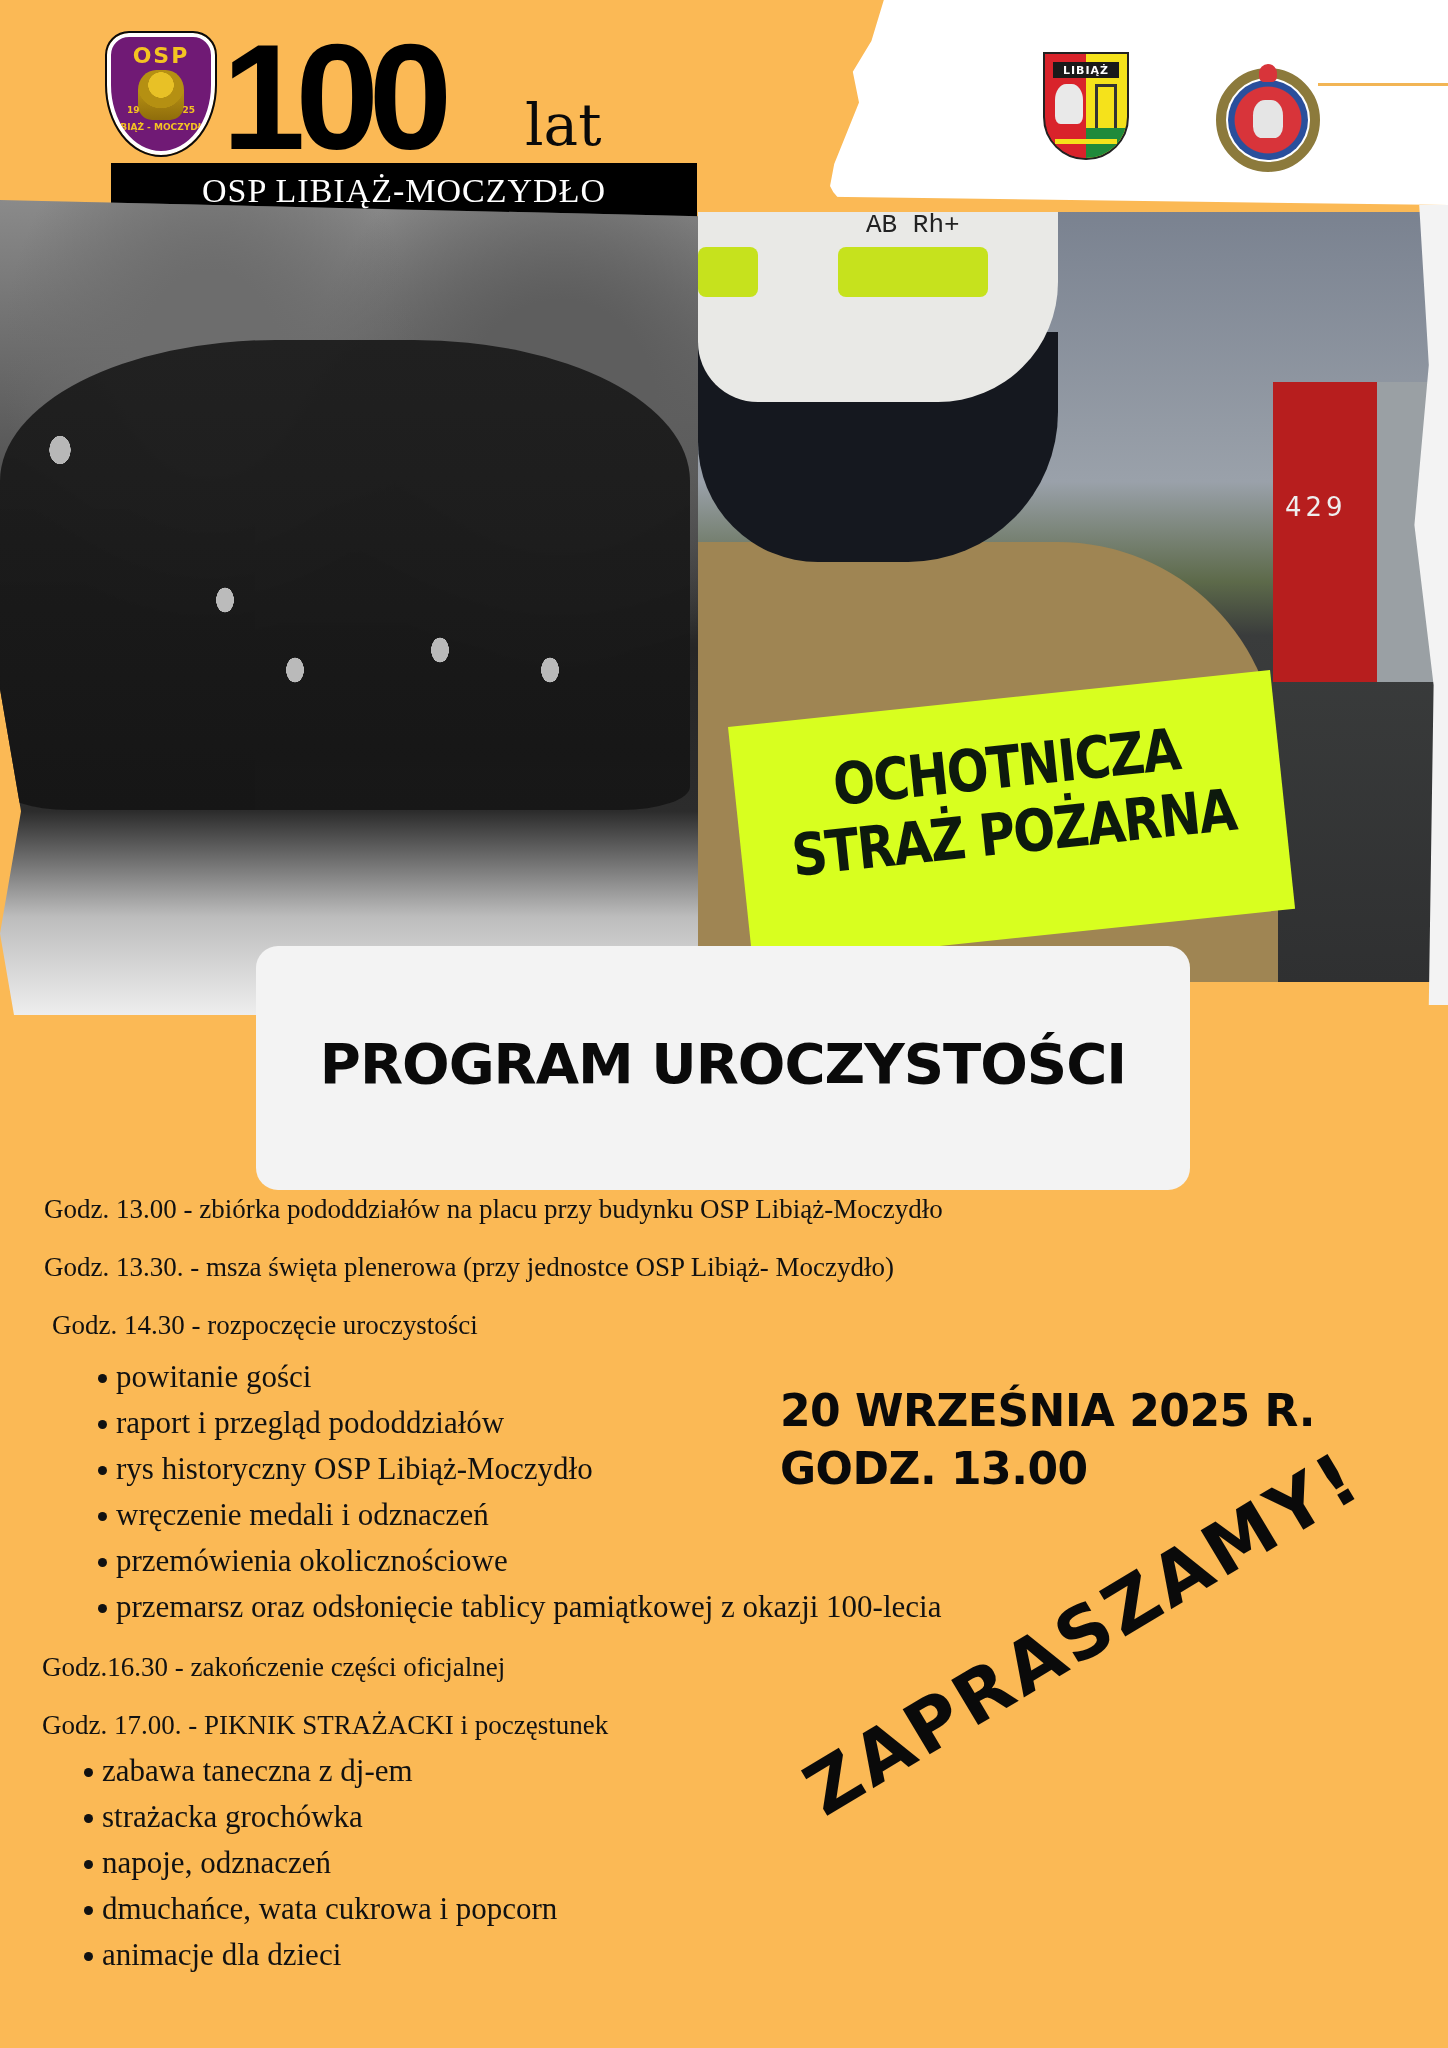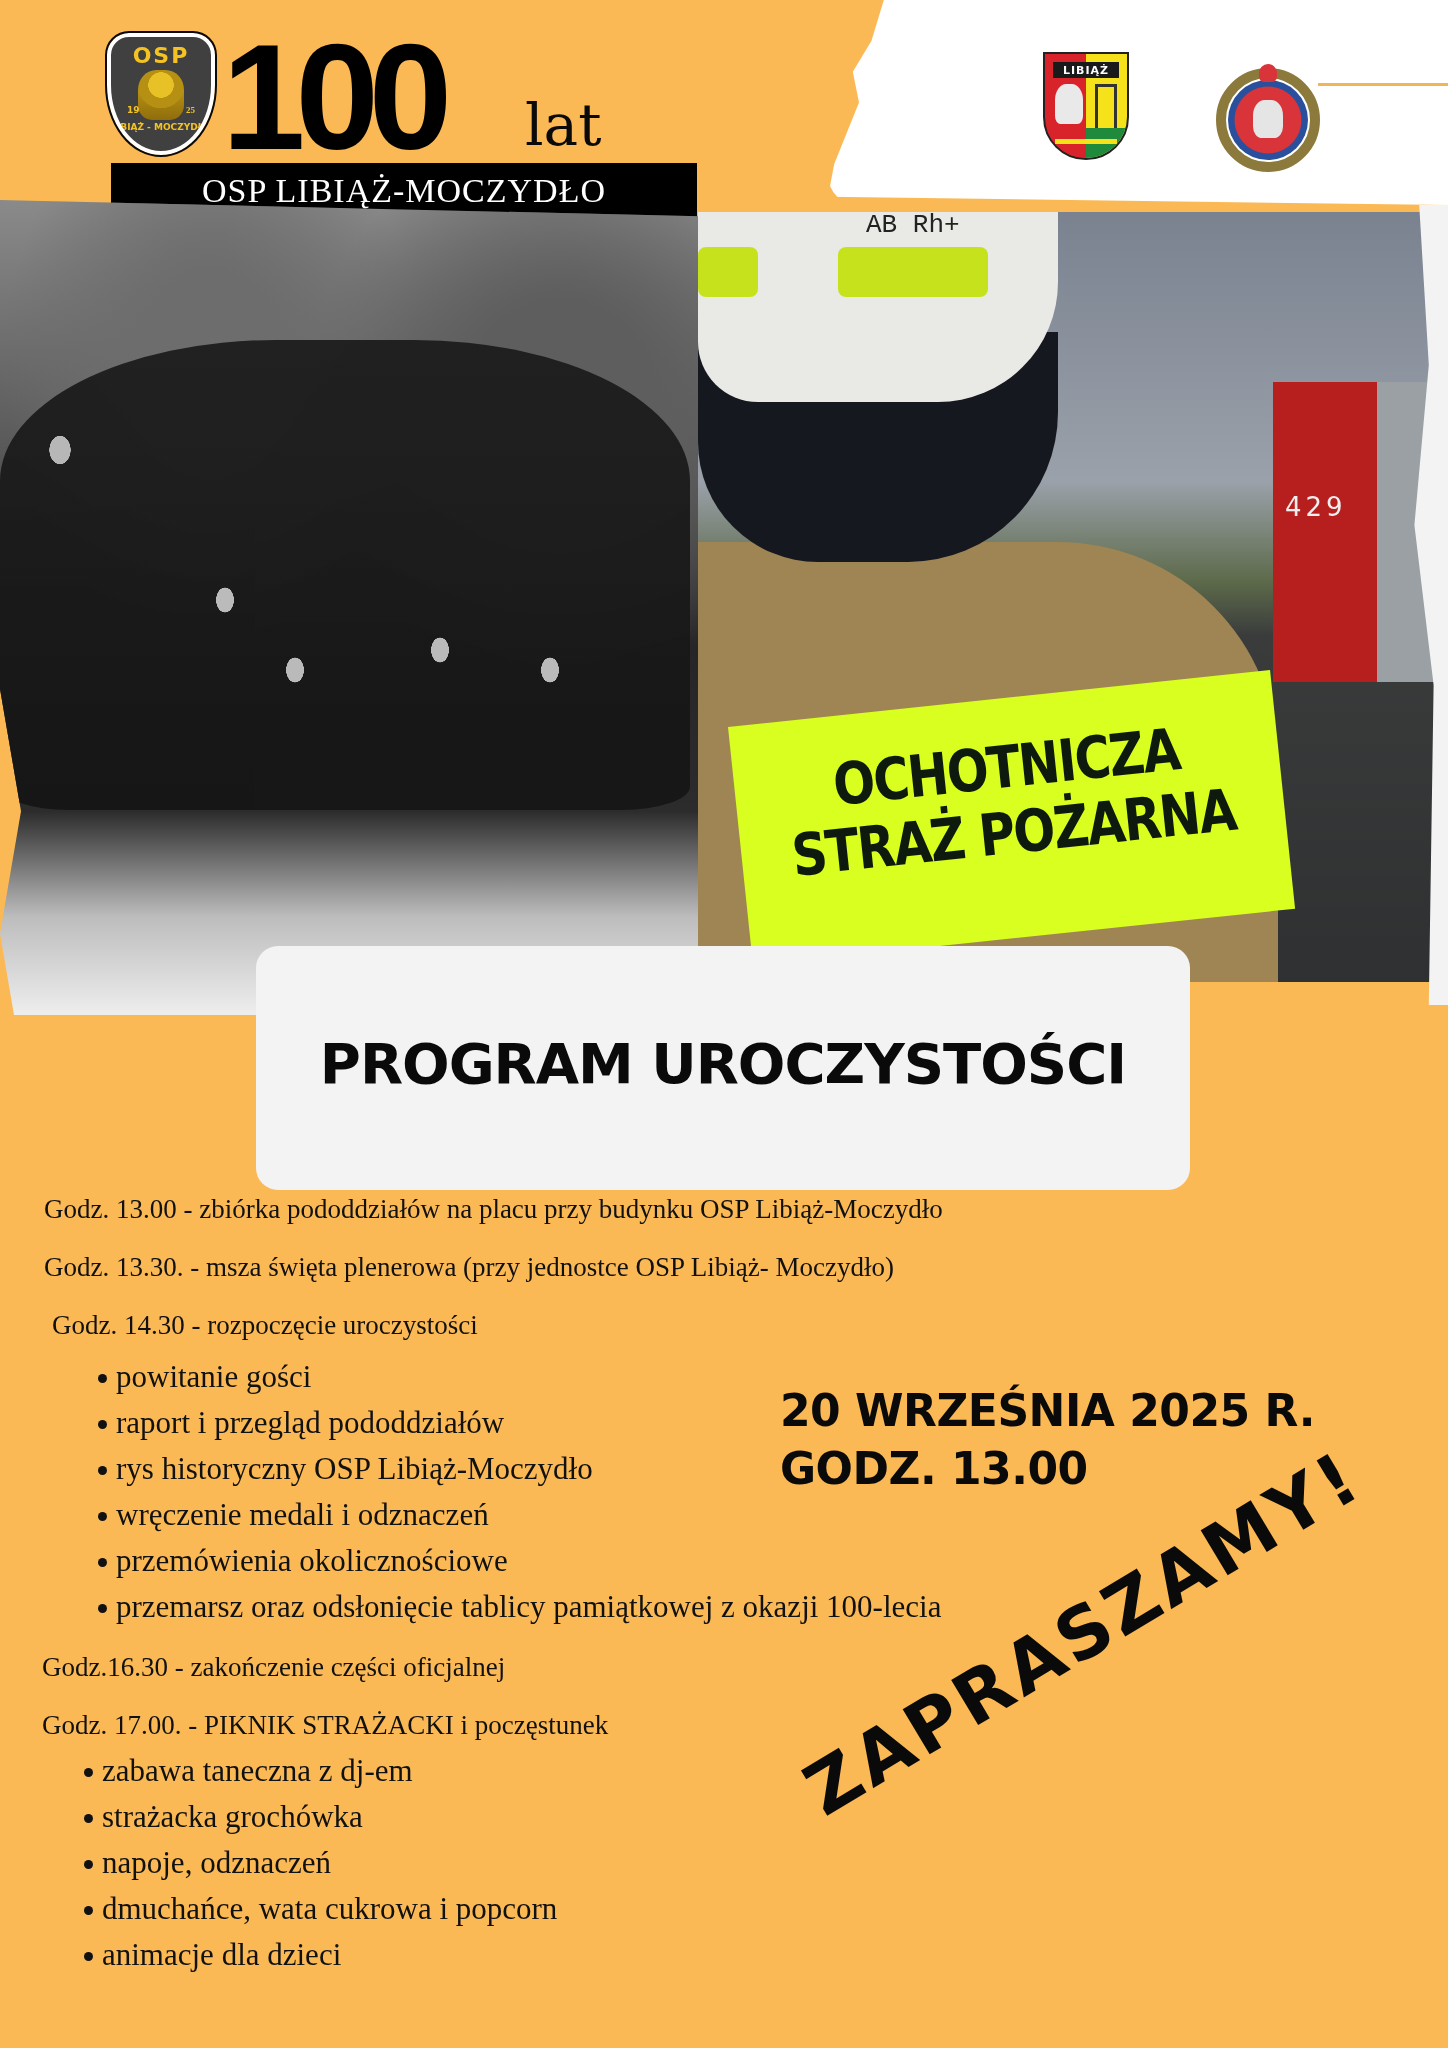--- a/index.html
+++ b/index.html
@@ -8,40 +8,40 @@
     background: #fbb955;
     position: relative;
     font-family: "Liberation Serif", "DejaVu Serif", serif;
     color: #111;
   }
   .abs { position: absolute; }
 
   
   .osp-badge {
     left: 107px; top: 33px; width: 108px; height: 122px;
-    background: #404040;
+    background: #701a75;
     border: 4px solid #fff;
     outline: 2px solid #0b0b0b;
     border-radius: 22px 22px 54px 54px / 22px 22px 70px 70px;
     display: flex; flex-direction: column; align-items: center; justify-content: flex-start;
     overflow: hidden;
   }
   .osp-badge .osp-word {
     margin-top: 6px;
     color: #f4c322; font-family: "DejaVu Sans", sans-serif; font-weight: bold;
     font-size: 22px; letter-spacing: 2px;
   }
   .osp-badge .figure {
     width: 46px; height: 50px; margin-top: 2px;
     background: radial-gradient(circle at 50% 30%, #e8c126 0 30%, #b59012 31% 55%, transparent 56%),
                 linear-gradient(#d2a81a, #8f6d0b);
     border-radius: 40% 40% 30% 30%;
   }
   .osp-badge .yr { position: absolute; top: 68px; font-size: 9px; color: #f4c322; font-family: "DejaVu Sans", sans-serif; font-weight: bold; }
-  .osp-badge .yr.l { left: 16px; } .osp-badge .yr.r { right: 16px; font-family: Liberation Serif, serif; }
+  .osp-badge .yr.l { left: 16px; } .osp-badge .yr.r { right: 16px; }
   .osp-badge .ring-text {
     color: #f4c322; font-family: "DejaVu Sans", sans-serif; font-weight: bold; font-size: 9px; margin-top: 2px;
   }
   .hundred {
     left: 222px; top: 22px;
     font-family: Liberation Sans, sans-serif; font-weight: bold;
     font-size: 150px; line-height: 150px; letter-spacing: -10px; color: #000000;
   }
   .lat {
     left: 525px; top: 96px;

